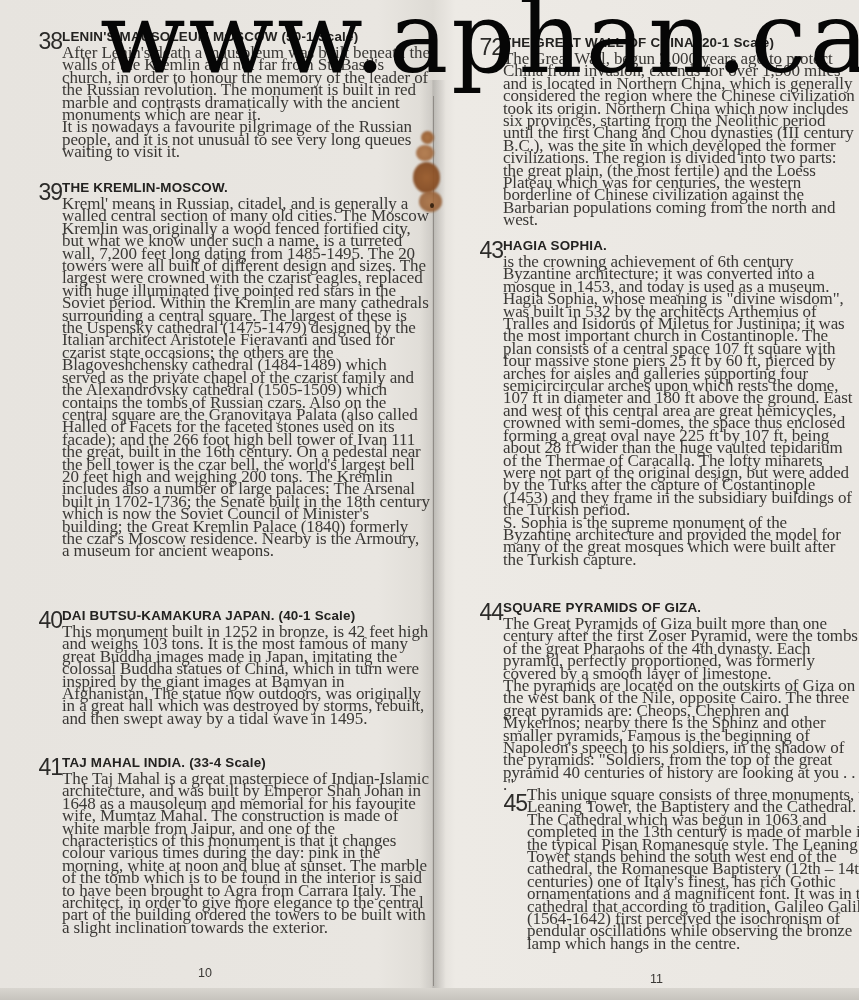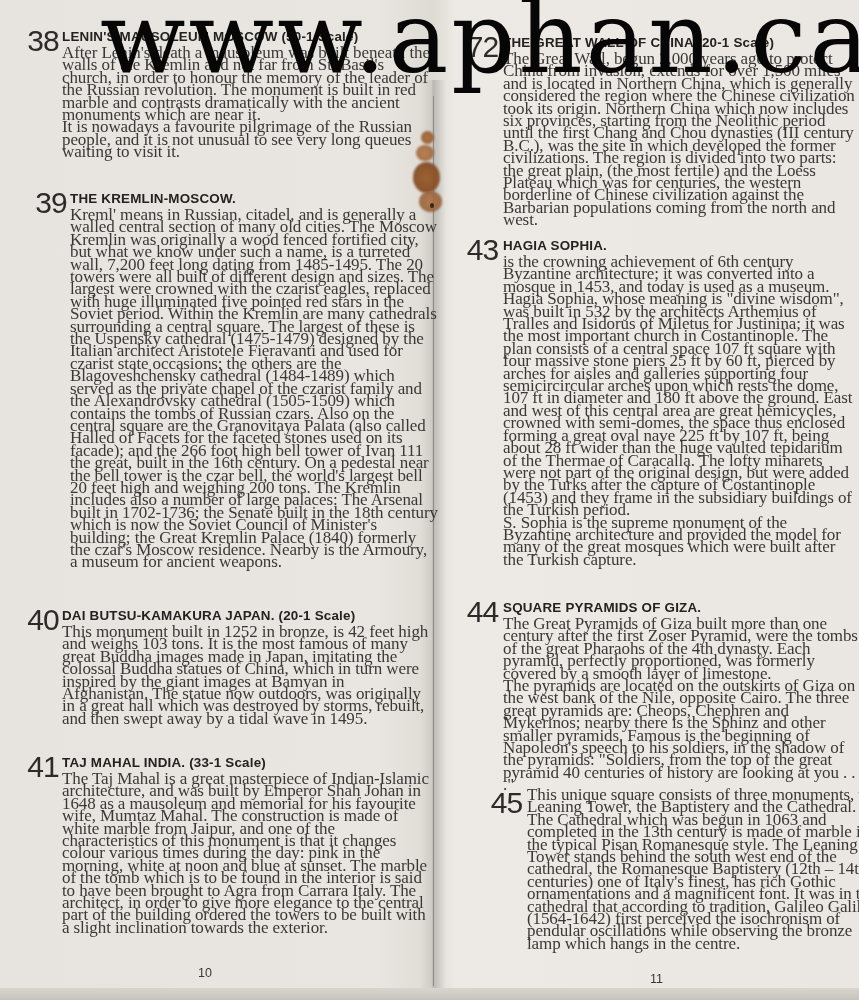--- a/index.html
+++ b/index.html
@@ -28,34 +28,34 @@
     position:absolute;left:100px;top:-12px;z-index:40;
     font-family:"DejaVu Serif", serif;
     font-size:100px;line-height:1;letter-spacing:3px;
     color:#060606;white-space:nowrap;pointer-events:none;
   }
   
   .entry{position:absolute;display:flex;align-items:flex-start;}
   .entry.col-left{left:24px;width:406px;}
   .entry.col-right{left:462px;width:397px;}
   .entry-number{
-    flex:0 0 38px;font-size:30px;line-height:28px;font-weight:400;
-    color:#2c2b29;letter-spacing:-1px;text-align:center;
+    flex:0 0 38px;font-size:23px;line-height:28px;font-weight:400;
+    color:#2c2b29;letter-spacing:-1px;text-align:right;
   }
   .col-right .entry-number{flex:0 0 41px;}
   .entry-text{flex:1;}
   .entry-title{
     font-weight:bold;font-size:13.4px;line-height:15px;color:#232220;
     letter-spacing:.2px;margin:2px 0 3px 0;white-space:pre-line;
   }
   .entry-body{
     font-size:17px;line-height:12.4px;letter-spacing:-0.1px;
     color:#3a3835;white-space:pre-line;font-family:Liberation Serif, serif;
   }
-  .pos-38{top:27px;}  .pos-39{top:189px;margin-left:8px;} .pos-40{top:594px;margin-top:12px;} .pos-41{top:753px;}
+  .pos-38{top:27px;}  .pos-39{top:178px;} .pos-40{top:594px;margin-top:12px;} .pos-41{top:753px;}
   .pos-42{top:33px;}  .pos-43{top:236px;} .pos-44{top:598px;} .pos-45{top:789px;margin-left:24px;}
   .page-number{position:absolute;font-size:12.5px;color:#3a3835;}
   .page-number.left{left:198px;top:966px;}
   .page-number.right{left:650px;top:972px;}
 </style>
 </head>
 <body>
 
 <div id="scan">
 
@@ -82,29 +82,29 @@
     <span class="entry-number">39</span>
     <div class="entry-text">
       <div class="entry-title">THE KREMLIN-MOSCOW.</div>
       <div class="entry-body">Kreml' means in Russian, citadel, and is generally a walled central section of many old cities. The Moscow Kremlin was originally a wood fenced fortified city, but what we know under such a name, is a turreted wall, 7,200 feet long dating from 1485-1495. The 20 towers were all built of different design and sizes. The largest were crowned with the czarist eagles, replaced with huge illuminated five pointed red stars in the Soviet period. Within the Kremlin are many cathedrals surrounding a central square. The largest of these is the Uspensky cathedral (1475-1479) designed by the Italian architect Aristotele Fieravanti and used for czarist state occasions; the others are the Blagoveshchensky cathedral (1484-1489) which served as the private chapel of the czarist family and the Alexandrovsky cathedral (1505-1509) which contains the tombs of Russian czars. Also on the central square are the Granovitaya Palata (also called Halled of Facets for the faceted stones used on its facade); and the 266 foot high bell tower of Ivan 111 the great, built in the 16th century. On a pedestal near the bell tower is the czar bell, the world's largest bell 20 feet high and weighing 200 tons. The Kremlin includes also a number of large palaces: The Arsenal built in 1702-1736; the Senate built in the 18th century which is now the Soviet Council of Minister's building; the Great Kremlin Palace (1840) formerly the czar's Moscow residence. Nearby is the Armoury, a museum for ancient weapons.</div>
     </div>
   </div>
 
   <div class="entry col-left pos-40">
     <span class="entry-number">40</span>
     <div class="entry-text">
-      <div class="entry-title">DAI BUTSU-KAMAKURA JAPAN. (20-1 Scale)</div>
+      <div class="entry-title">DAI BUTSU-KAMAKURA JAPAN. (40-1 Scale)</div>
       <div class="entry-body">This monument built in 1252 in bronze, is 42 feet high and weighs 103 tons. It is the most famous of many great Buddha images made in Japan, imitating the colossal Buddha statues of China, which in turn were inspired by the giant images at Bamyan in Afghanistan. The statue now outdoors, was originally in a great hall which was destroyed by storms, rebuilt, and then swept away by a tidal wave in 1495.</div>
     </div>
   </div>
 
   <div class="entry col-left pos-41">
     <span class="entry-number">41</span>
     <div class="entry-text">
-      <div class="entry-title">TAJ MAHAL INDIA. (33-1 Scale)</div>
+      <div class="entry-title">TAJ MAHAL INDIA. (33-4 Scale)</div>
       <div class="entry-body">The Taj Mahal is a great masterpiece of Indian-Islamic architecture, and was built by Emperor Shah Johan in 1648 as a mausoleum and memorial for his favourite wife, Mumtaz Mahal. The construction is made of white marble from Jaipur, and one of the characteristics of this monument is that it changes colour various times during the day: pink in the morning, white at noon and blue at sunset. The marble of the tomb which is to be found in the interior is said to have been brought to Agra from Carrara Italy. The architect, in order to give more elegance to the central part of the building ordered the towers to be built with a slight inclination towards the exterior.</div>
     </div>
   </div>
 
   <div class="entry col-right pos-42">
     <span class="entry-number">72</span>
     <div class="entry-text">
       <div class="entry-title">THE GREAT WALL OF CHINA (20-1 Scale)</div>
       <div class="entry-body">The Great Wall, begun 2,000 years ago to protect China from invasion, extends for over 1,500 miles and is located in Northern China, which is generally considered the region where the Chinese civilization took its origin. Northern China which now includes six provinces, starting from the Neolithic period until the first Chang and Chou dynasties (III century B.C.), was the site in which developed the former civilizations. The region is divided into two parts: the great plain, (the most fertile) and the Loess Plateau which was for centuries, the western borderline of Chinese civilization against the Barbarian populations coming from the north and west.</div>
     </div>

